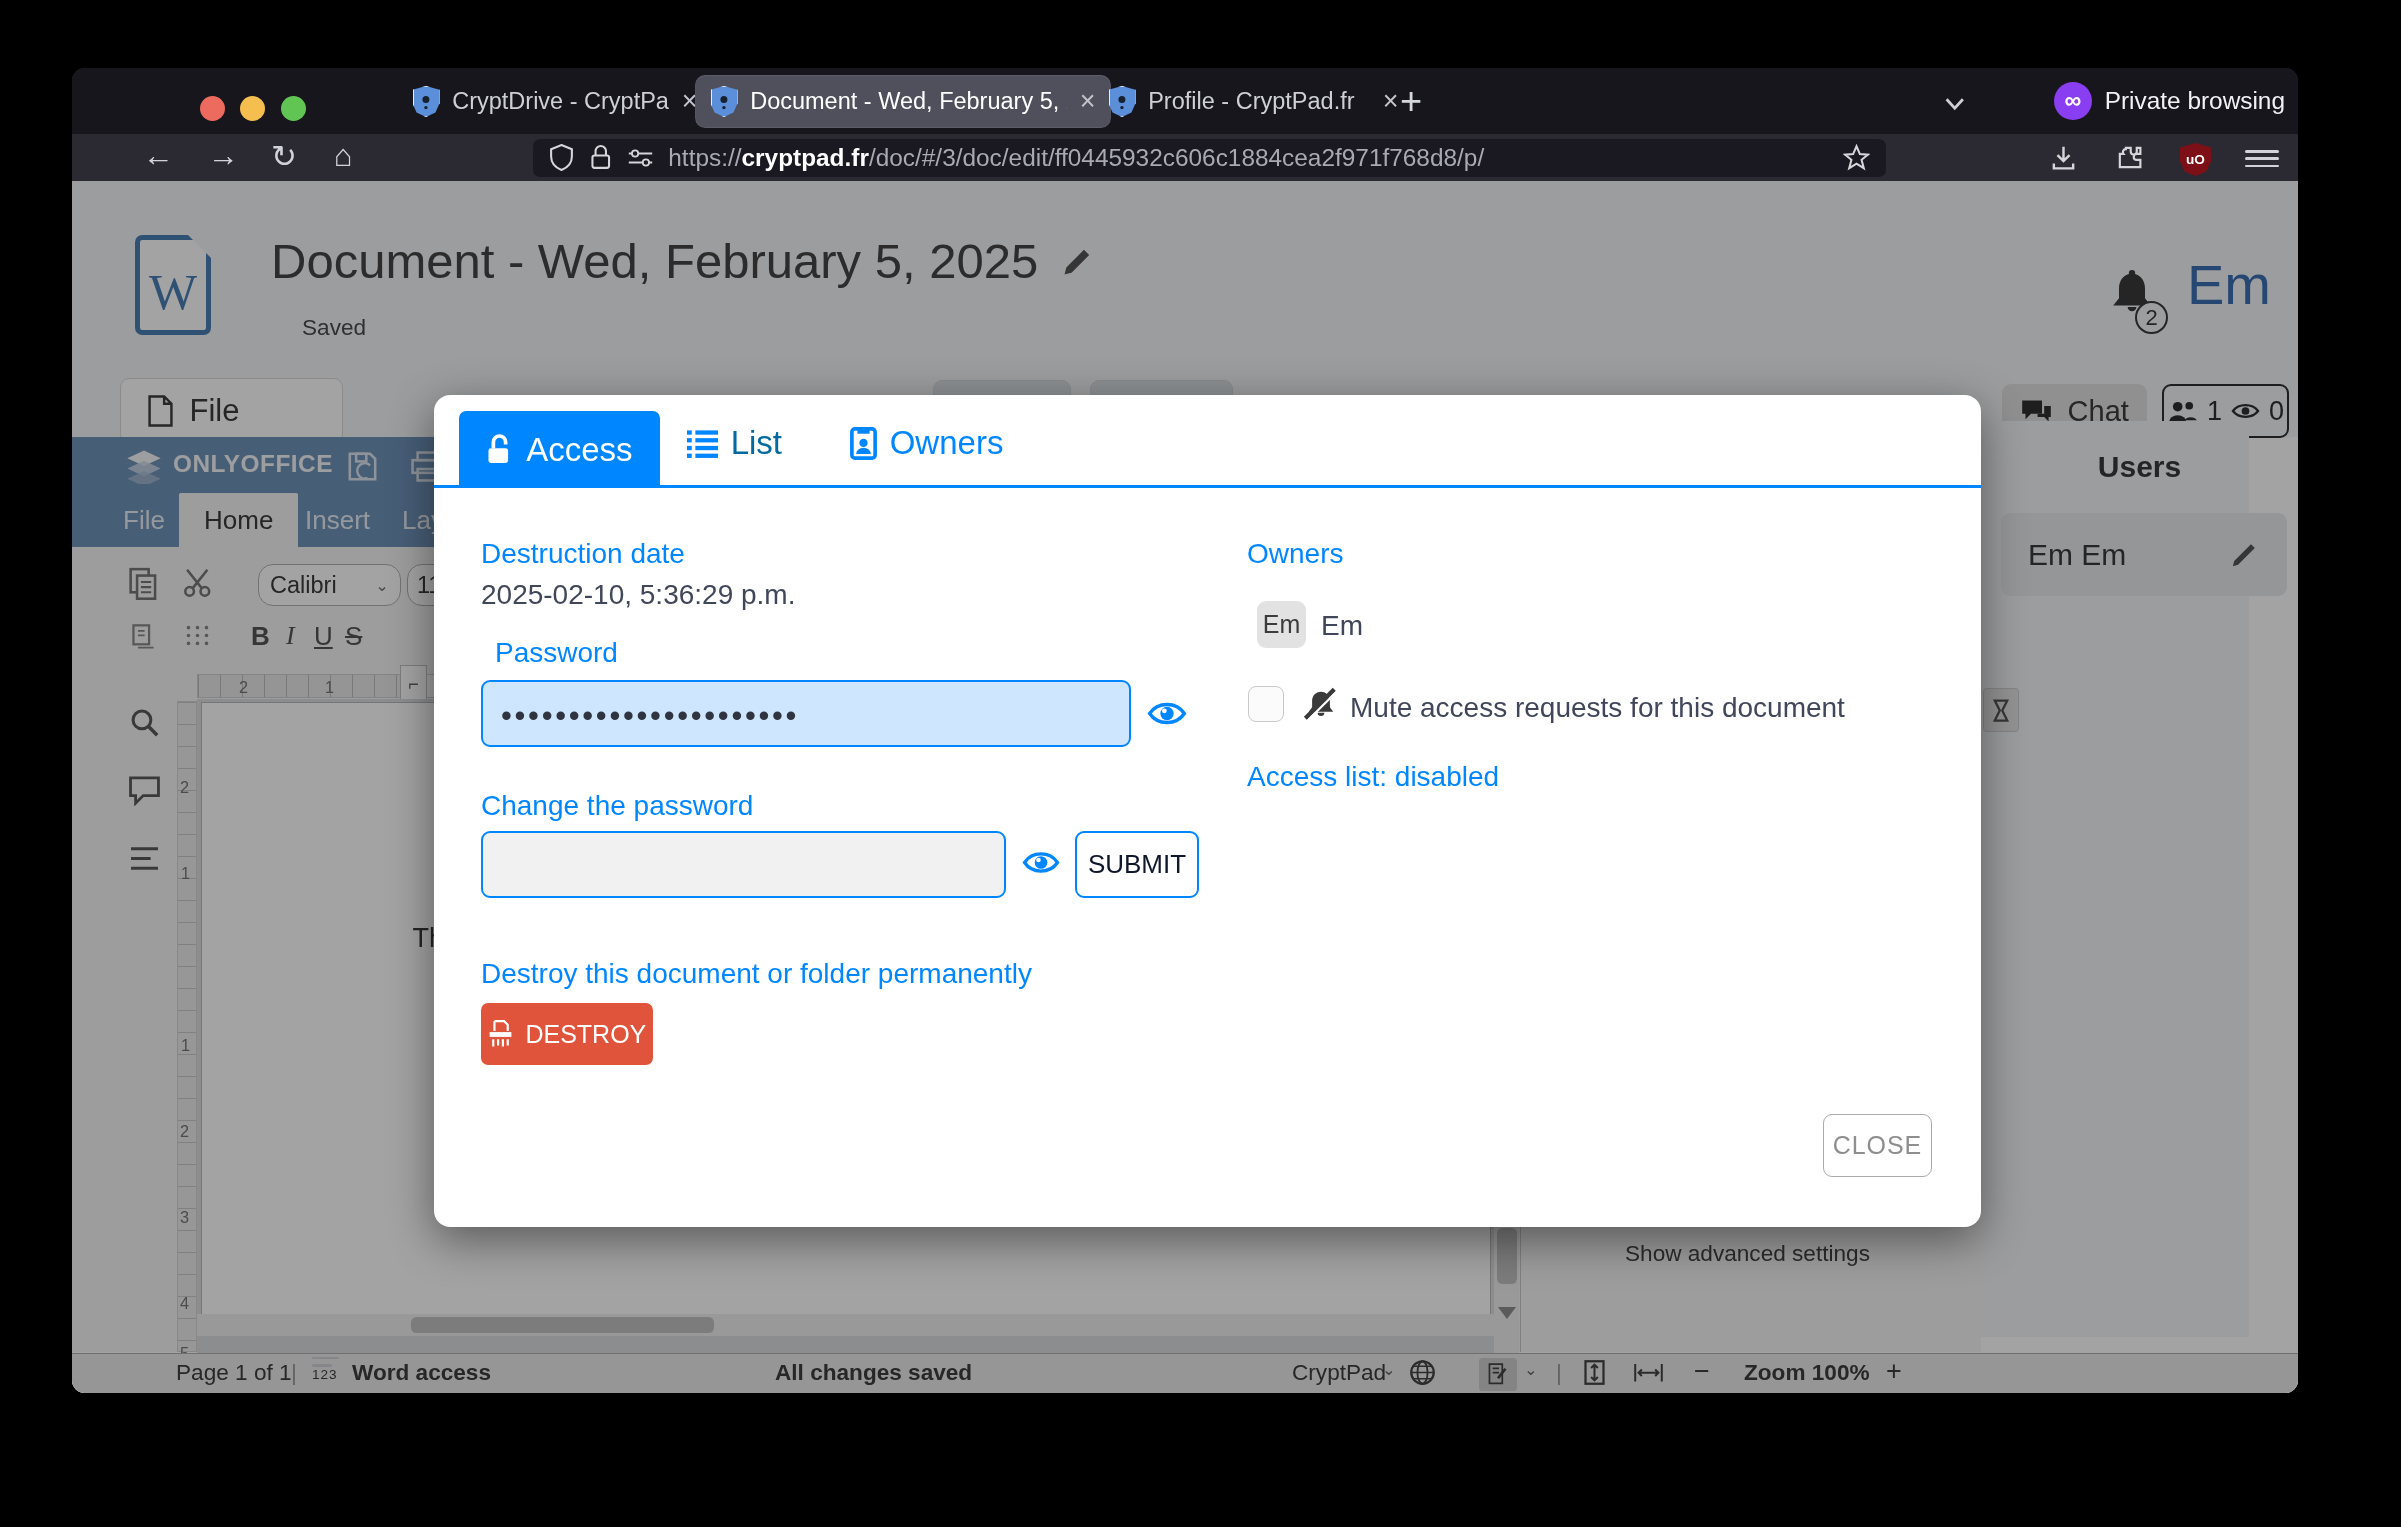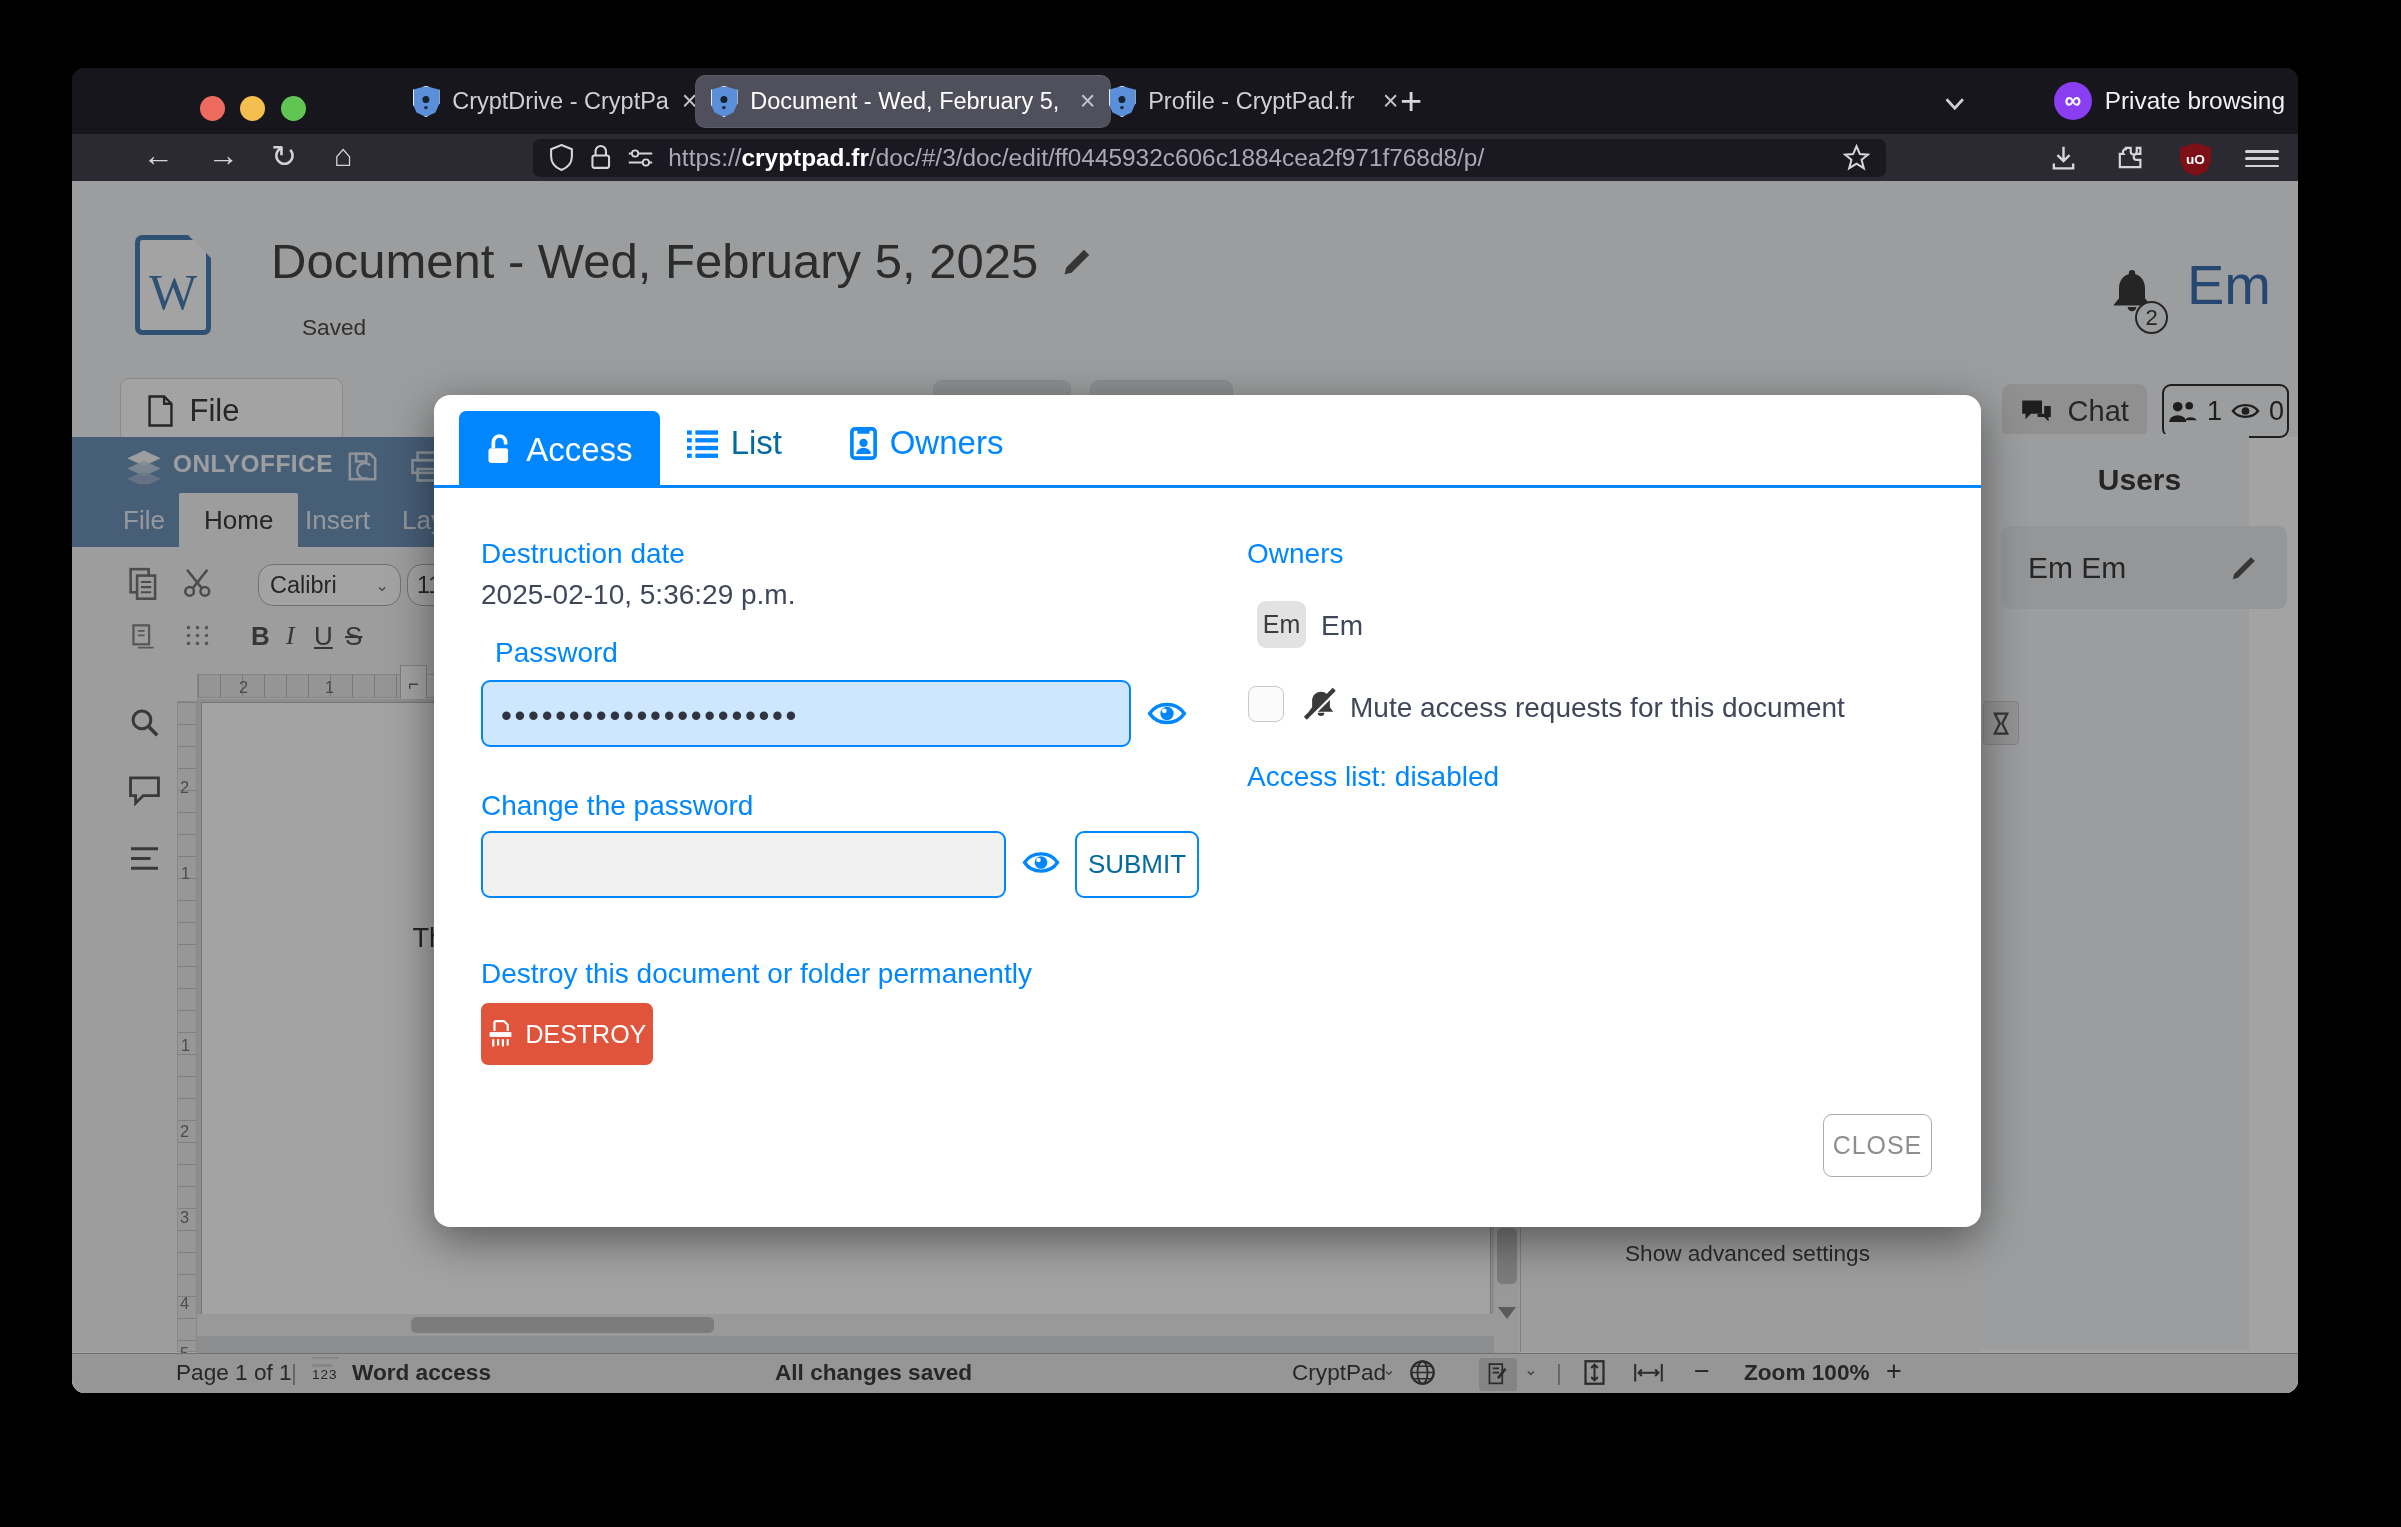--- a/index.html
+++ b/index.html
@@ -74,40 +74,40 @@
           display:flex;align-items:center;justify-content:center}
   .vruler{position:absolute;left:105px;top:520px;width:20px;height:651px;background:#ededed;
           border:0.9px solid #d5d5d5;box-sizing:border-box;
           background-image:repeating-linear-gradient(180deg,#c9c9c9 0 0.9px,transparent 0.9px 22px)}
   .canvas{position:absolute;left:125px;top:518px;width:1298px;height:654px;background:#d9dde0}
   .page{position:absolute;left:3.6px;top:2.7px;width:1290px;height:633px;background:#fff;border:0.9px solid #b9b9b9;box-sizing:border-box}
   .vsb{position:absolute;left:1422px;top:518px;width:25px;height:654px;background:#efefef}
   .hsb{position:absolute;left:125px;top:1133px;width:1298px;height:22px;background:#efefef}
   .sbthumb{position:absolute;background:#c3c3c3;border-radius:5.4px}
   .oo-right{position:absolute;left:1448px;top:366px;width:461px;height:805px;background:#f6f6f6;border-left:0.9px solid #c9c9c9;box-sizing:border-box}
-  .userspanel{position:absolute;left:1909px;top:253px;width:268px;height:916px;background:#f5f6f8}
+  .userspanel{position:absolute;left:1909px;top:240px;width:268px;height:916px;background:#f5f6f8}
   .statusbar{position:absolute;left:0;top:1172px;width:2226px;height:40px;background:#ebebeb;
              border-top:0.9px solid #b0b0b0;box-sizing:border-box;font-size:22.6px;color:#3d3d3d}
   .sbi{position:absolute;top:6.3px}
   
   .modal{position:absolute;left:362px;top:214px;width:1547px;height:832px;background:#fff;
          border-radius:16.3px;z-index:60;box-shadow:0 12.7px 45px rgba(0,0,0,.45)}
   .mtabline{position:absolute;left:0;top:90px;width:100%;height:2.7px;background:#0087ff}
   .mtab{position:absolute;display:flex;align-items:center;gap:12.7px;font-size:33px}
   .mtab.active{left:25px;top:16.3px;width:201px;height:77px;background:#0087ff;color:#fff;
                border-radius:7.2px 7.2px 0 0;justify-content:center}
   .mlabel{position:absolute;font-size:28px;color:#0087ff}
   .mvalue{position:absolute;font-size:28px;color:#41475a}
   .pwfield{position:absolute;left:47px;top:285px;width:650px;height:67px;background:#cfe6ff;
            border:2.7px solid #0087ff;border-radius:9px;box-sizing:border-box;
            font-size:31px;letter-spacing:2.7px;color:#2f3440;padding:16.3px 0 0 18px}
   .chfield{position:absolute;left:47px;top:436px;width:525px;height:67px;background:#f1f1f1;
            border:2.7px solid #0087ff;border-radius:9px;box-sizing:border-box}
   .submitbtn{position:absolute;left:641px;top:436px;width:124px;height:67px;background:#fff;
-             border:2.7px solid #0087ff;border-radius:9px;box-sizing:border-box;color:#0369a1;
+             border:2.7px solid #0087ff;border-radius:9px;box-sizing:border-box;color:#0f172a;
              font-size:26px;display:flex;align-items:center;justify-content:center}
   .destroybtn{position:absolute;left:47px;top:608px;width:172px;height:62px;background:#e0543c;
               border-radius:7.2px;color:#fff;font-size:25px;display:flex;align-items:center;
               justify-content:center;gap:12.7px}
   .closebtn{position:absolute;left:1389px;top:719px;width:109px;height:63px;background:#fff;
             border:1.8px solid #ababab;border-radius:9px;box-sizing:border-box;color:#8e8e8e;
             font-size:25px;display:flex;align-items:center;justify-content:center;letter-spacing:0.9px}
   .ownerbadge{position:absolute;left:823px;top:206px;width:49px;height:47px;background:#e2e2e2;
               border-radius:9px;display:flex;align-items:center;justify-content:center;
               font-size:25px;color:#3c3c3c}

